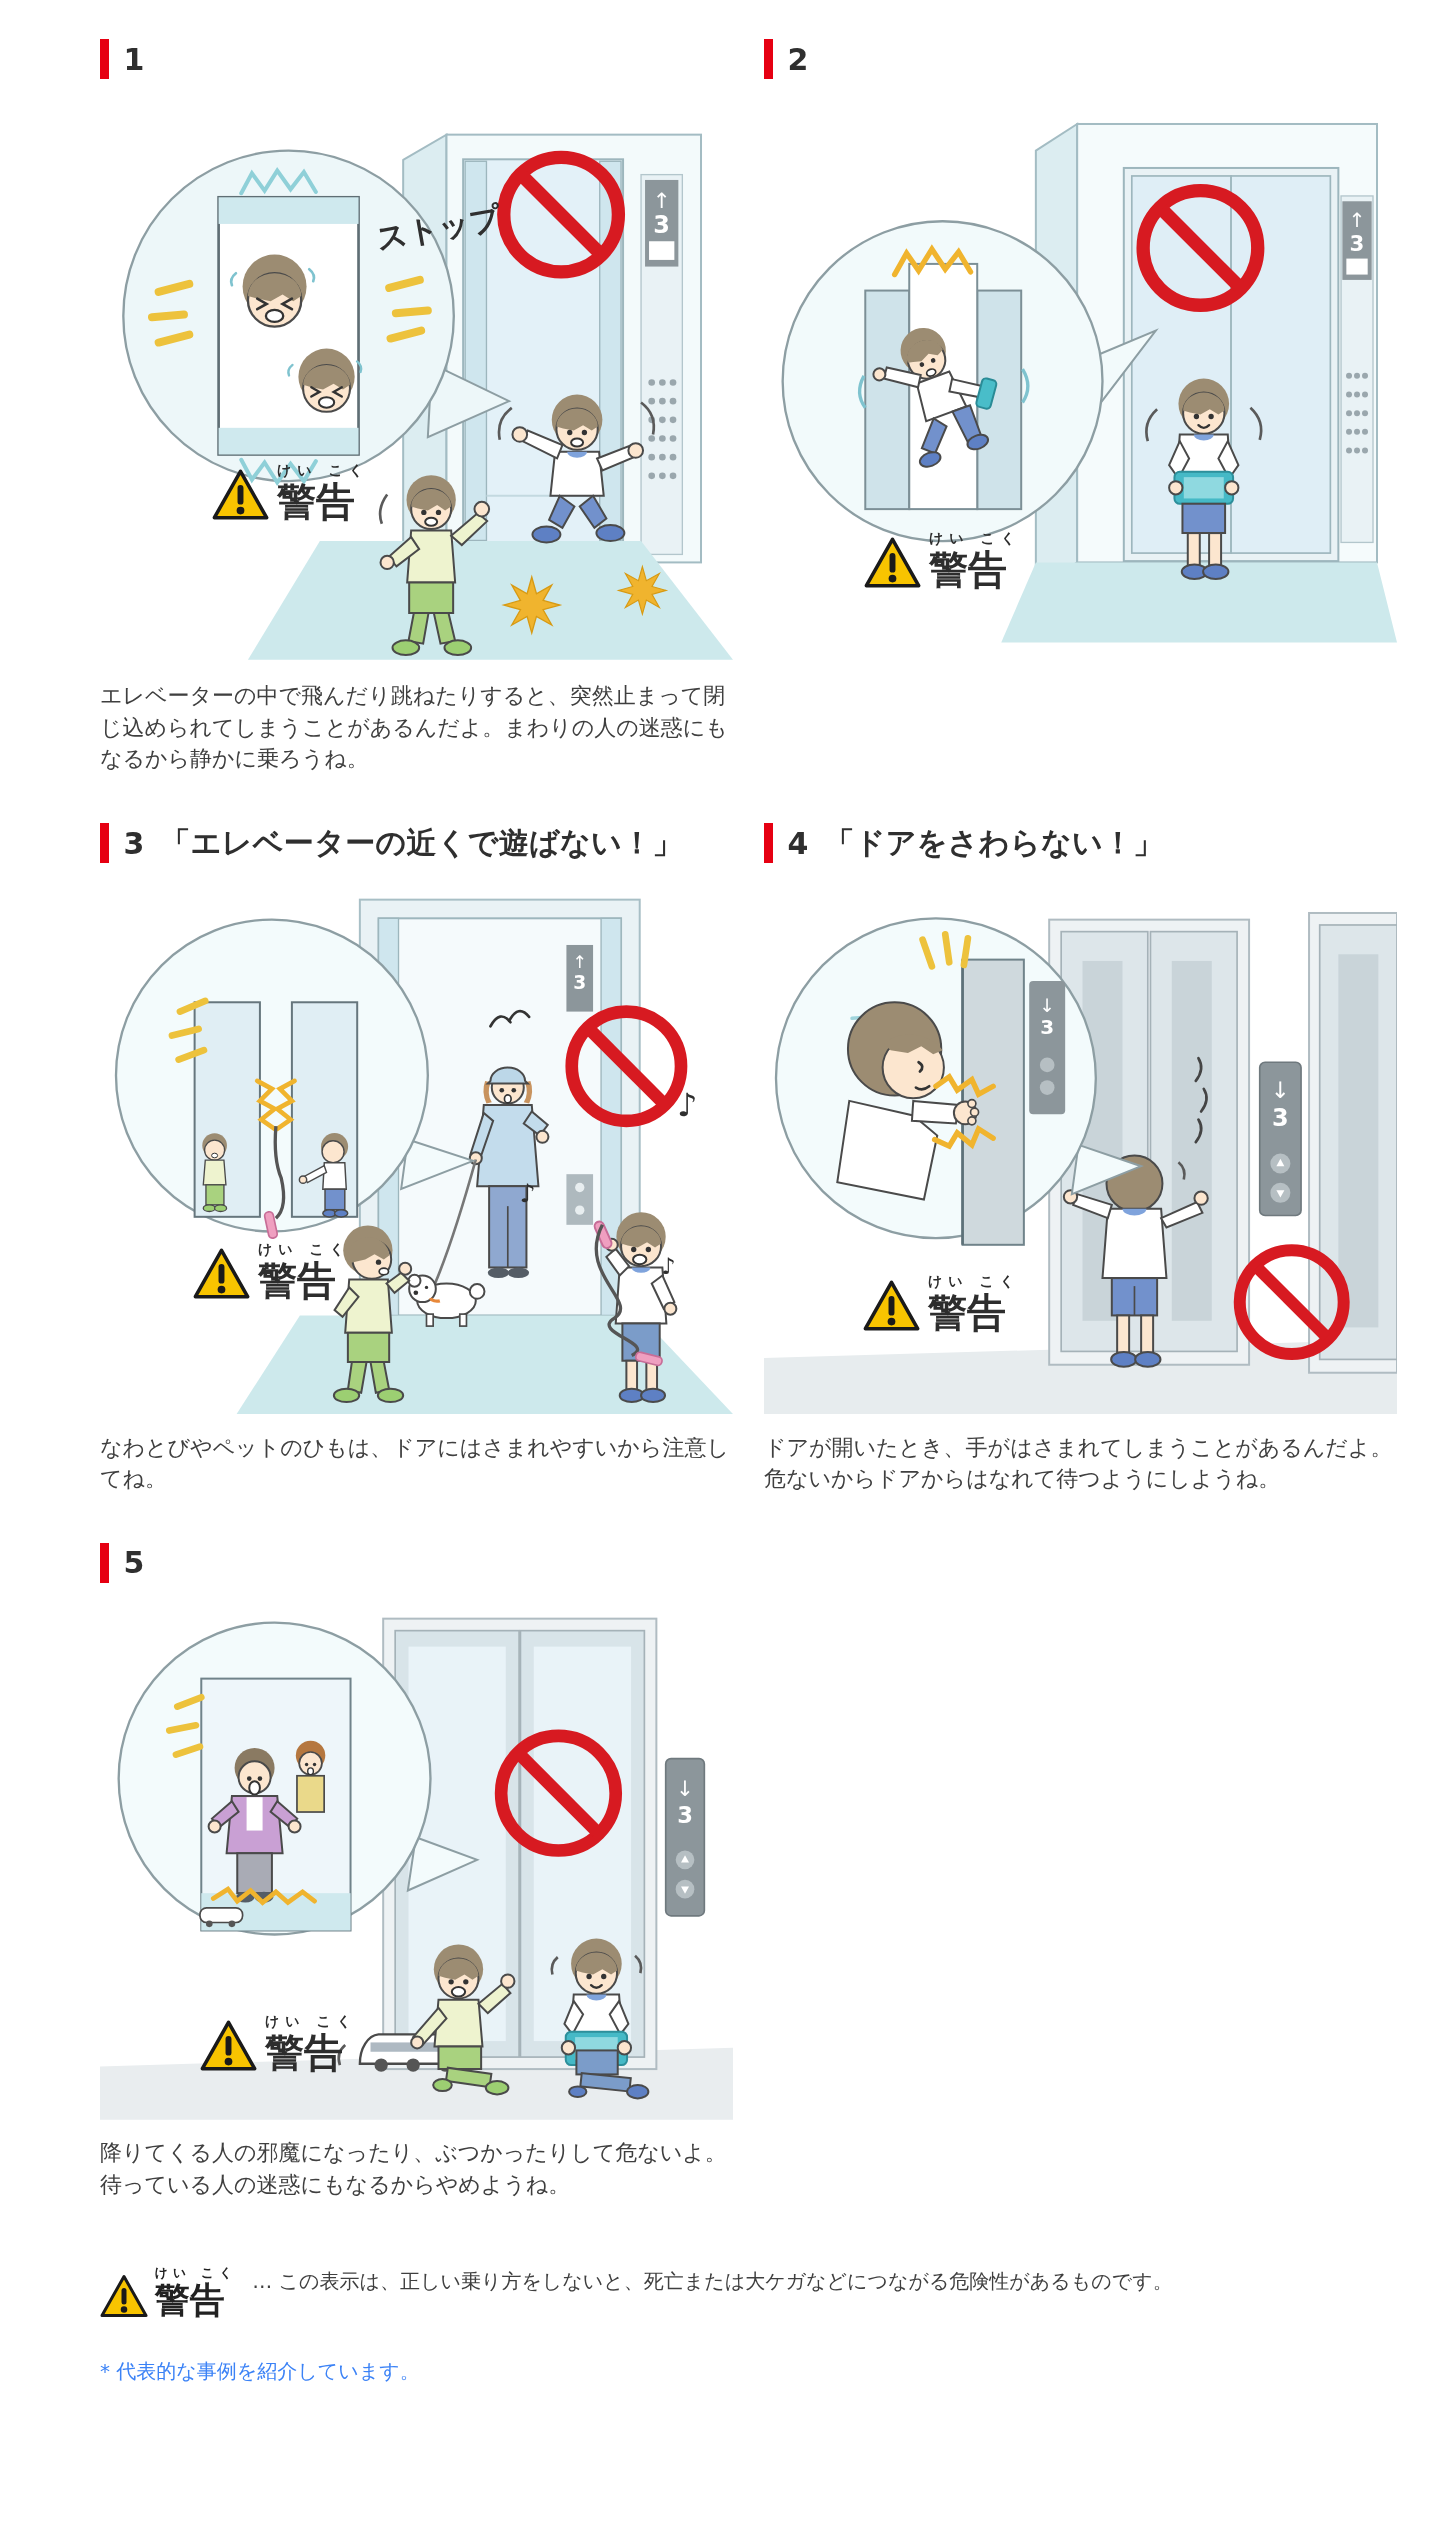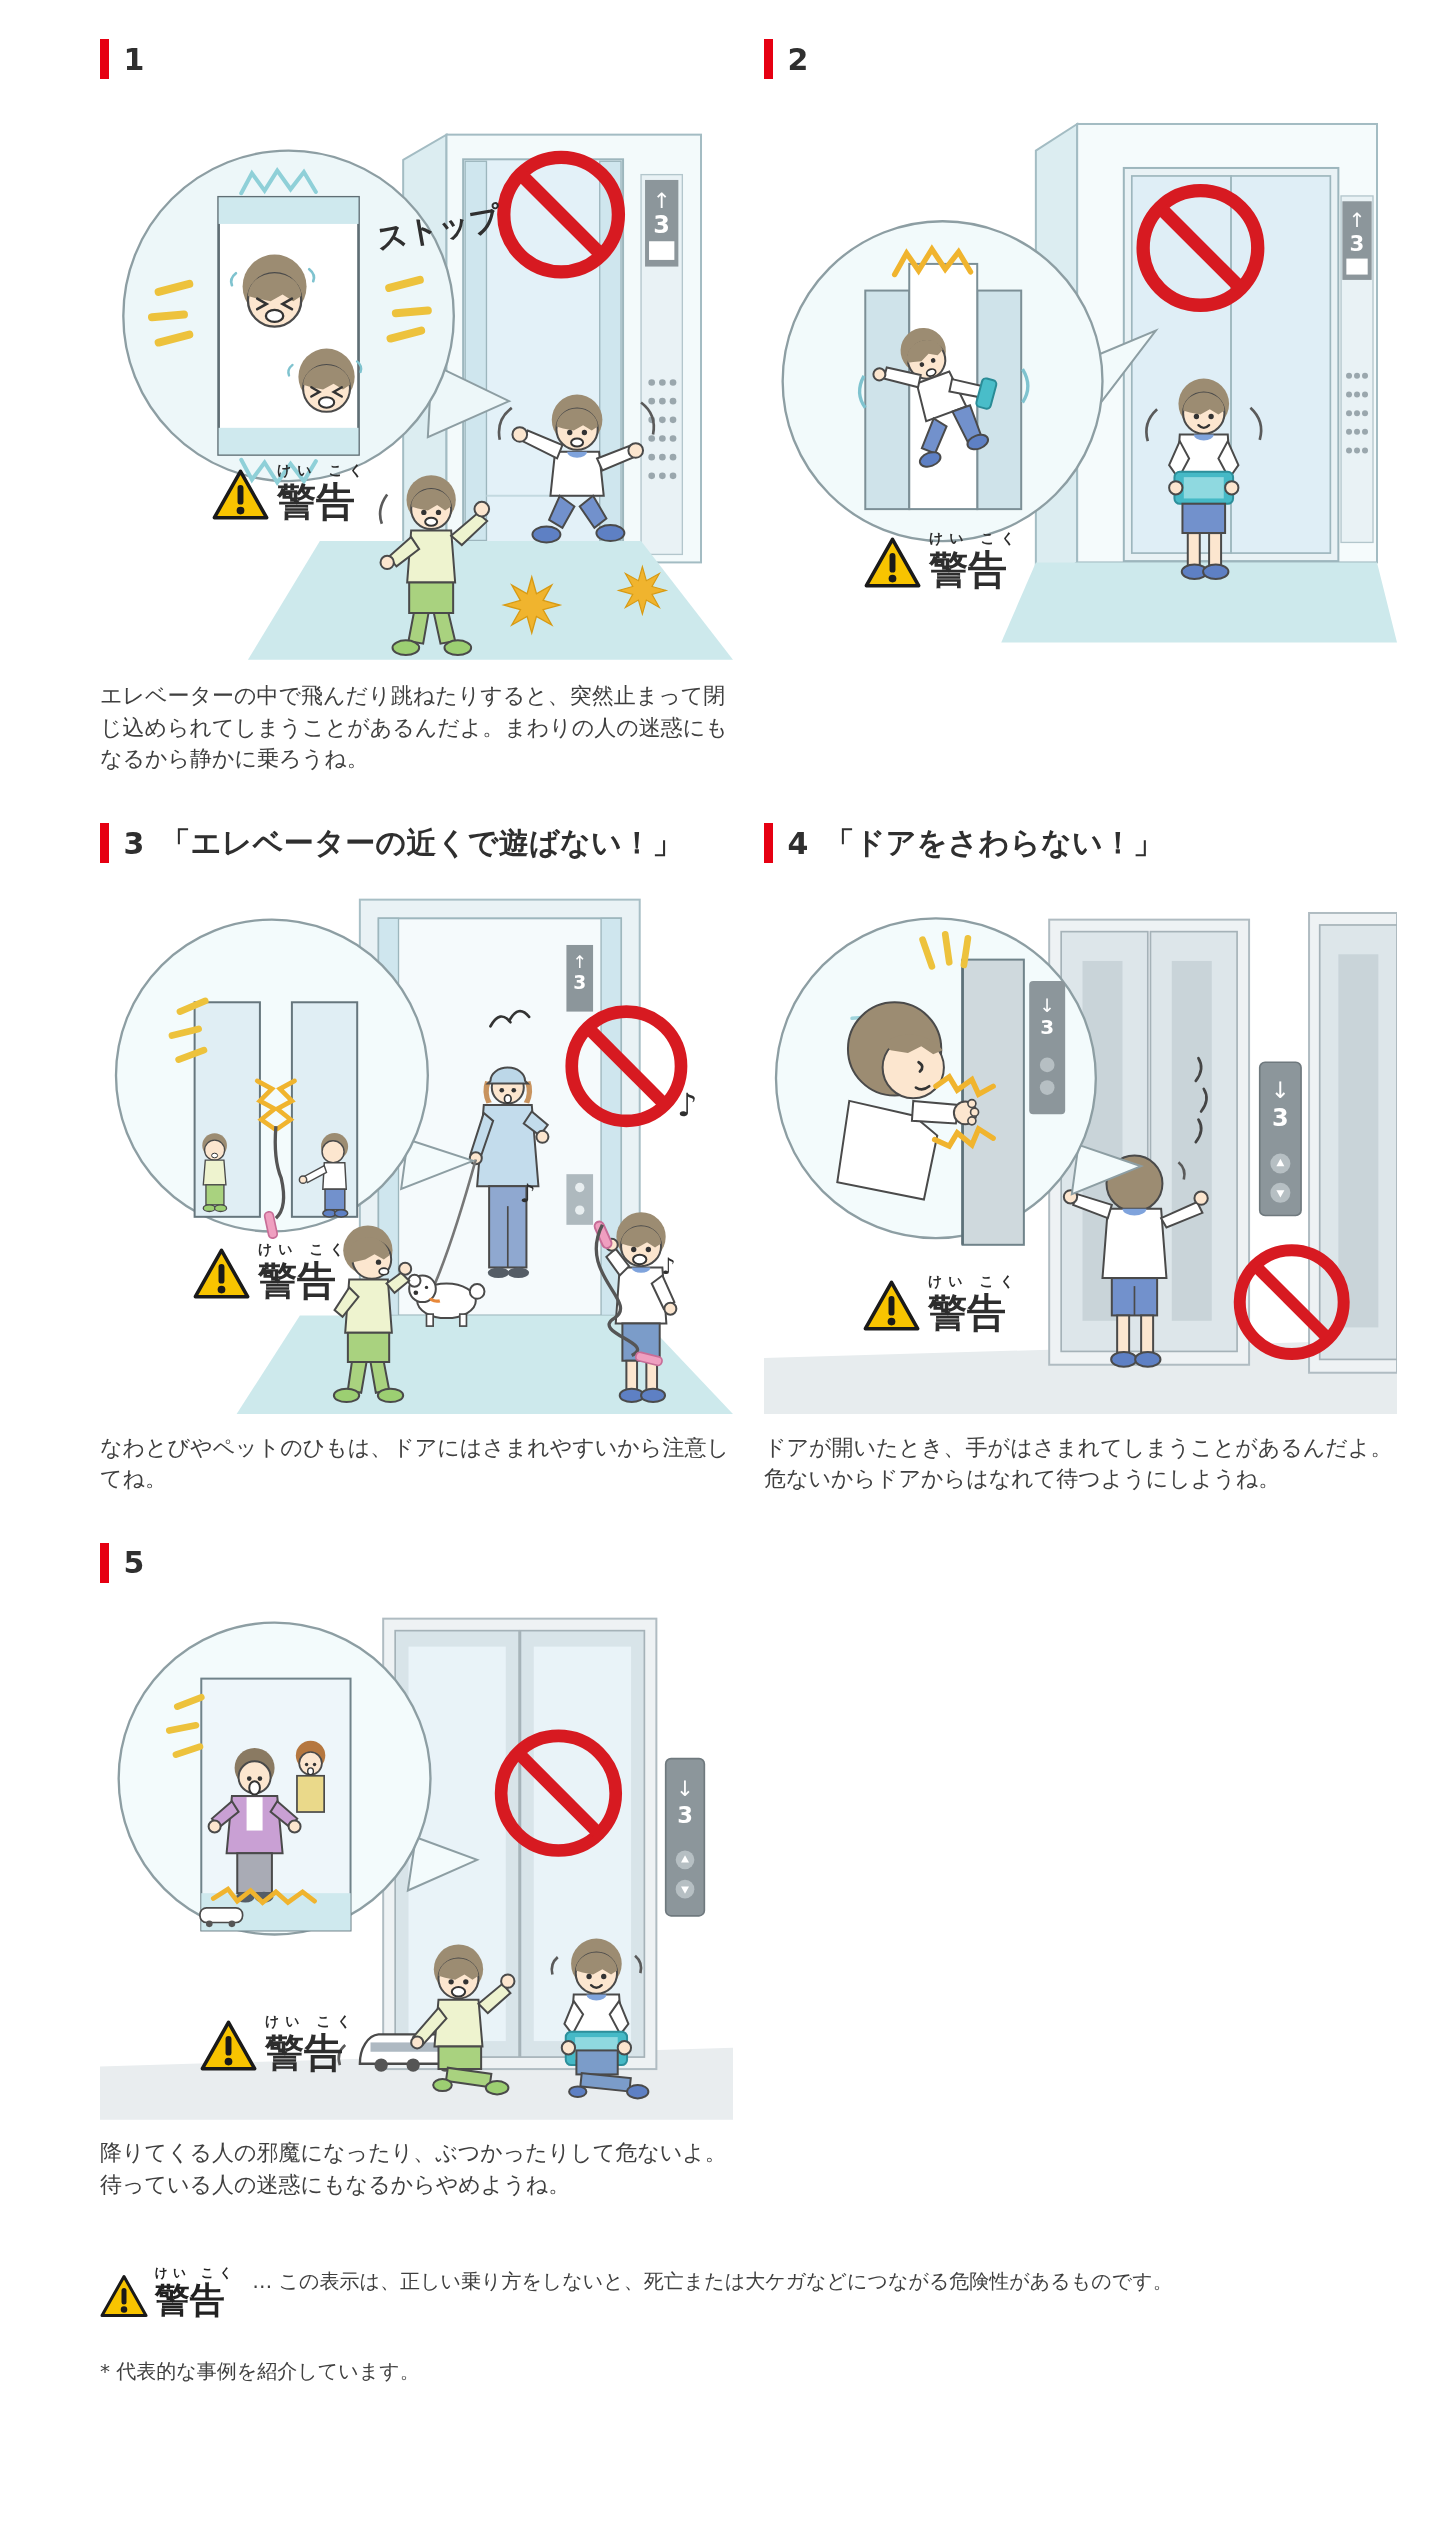--- a/index.html
+++ b/index.html
@@ -28,21 +28,21 @@
   .p5 .warn-label{left:100px;top:413px}
   
   .page-footer{margin-top:64px}
   .footer-row{display:flex;align-items:flex-start}
   .footer-warn{display:flex;align-items:flex-end;flex:none;margin-right:14.7px}
   .footer-tri{width:48px;height:44px;margin-right:6.7px;flex:none}
   .f-warn-text{display:flex;flex-direction:column}
   .f-warn-furigana{font-size:12.7px;letter-spacing:5.3px;font-weight:bold;color:#222;white-space:nowrap}
   .f-warn-kanji{font-size:35px;font-weight:bold;color:#222;line-height:1.05;white-space:nowrap}
   .footer-note{font-size:20px;color:#3f3f3f;margin:2.7px 0 0;line-height:1.4}
-  .footnote{font-size:20px;color:#404040;margin:40px 0 8px}
+  .footnote{font-size:20px;color:#3b82f6;margin:40px 0 8px}
   svg text{font-family:"DejaVu Sans","Liberation Sans",sans-serif}
 </style>
 </head>
 <body>
 
 <div class="page">
   <div class="grid">
 
     <section class="panel p1">
       <h2 class="heading">

